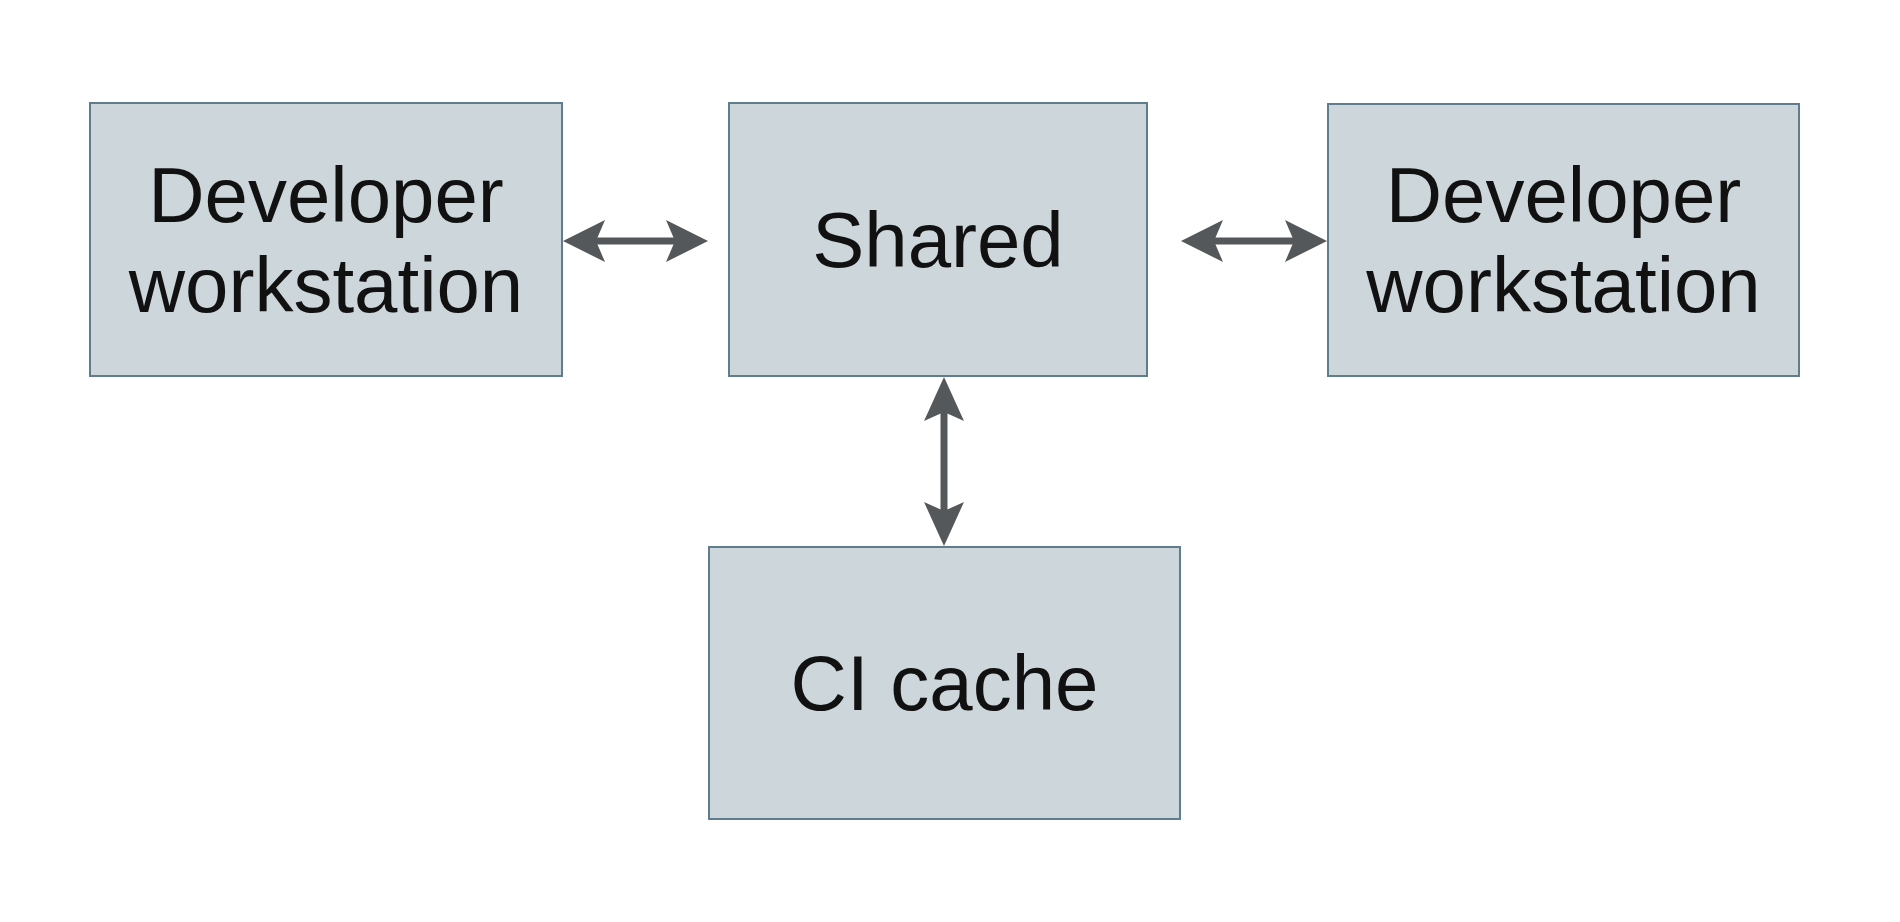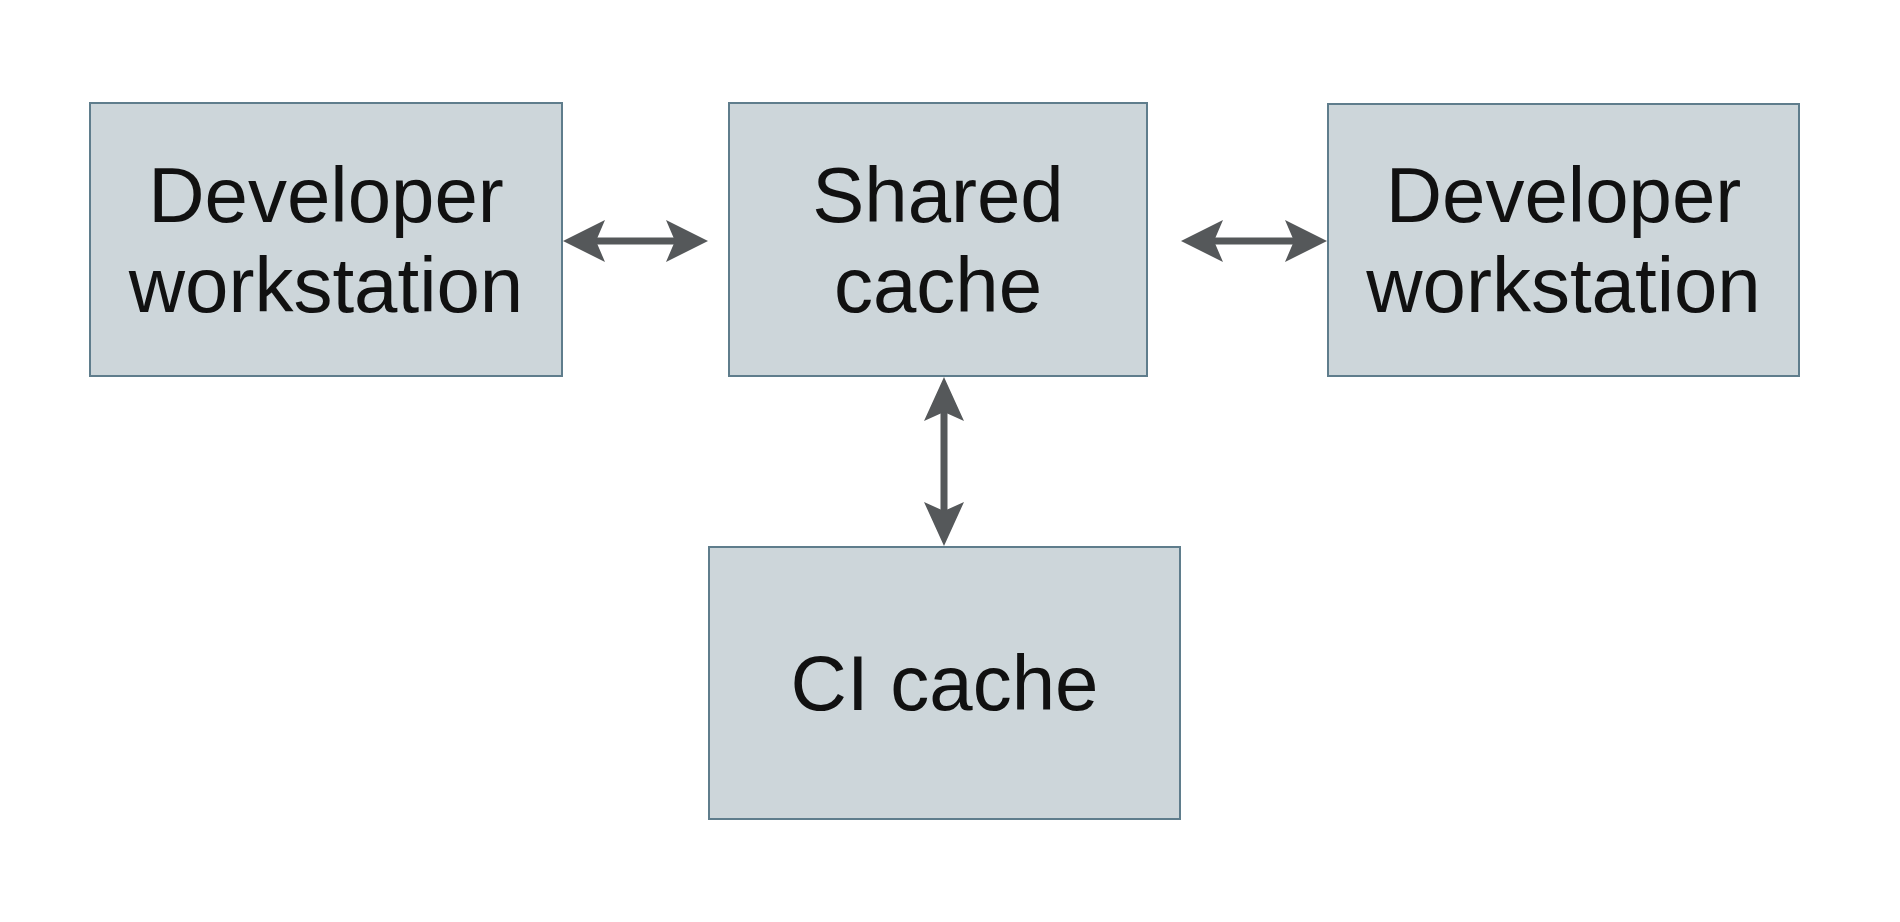--- a/index.html
+++ b/index.html
@@ -50,21 +50,20 @@
 
 <div class="canvas">
 
   <div class="node" id="node-dev-left">
     <span>Developer</span>
     <span>workstation</span>
   </div>
 
   <div class="node" id="node-shared-cache">
     <span>Shared</span>
-    <span>cache</span>
   </div>
 
   <div class="node" id="node-dev-right">
     <span>Developer</span>
     <span>workstation</span>
   </div>
 
   <div class="node" id="node-ci-server">
     <span>CI cache</span>
   </div>

